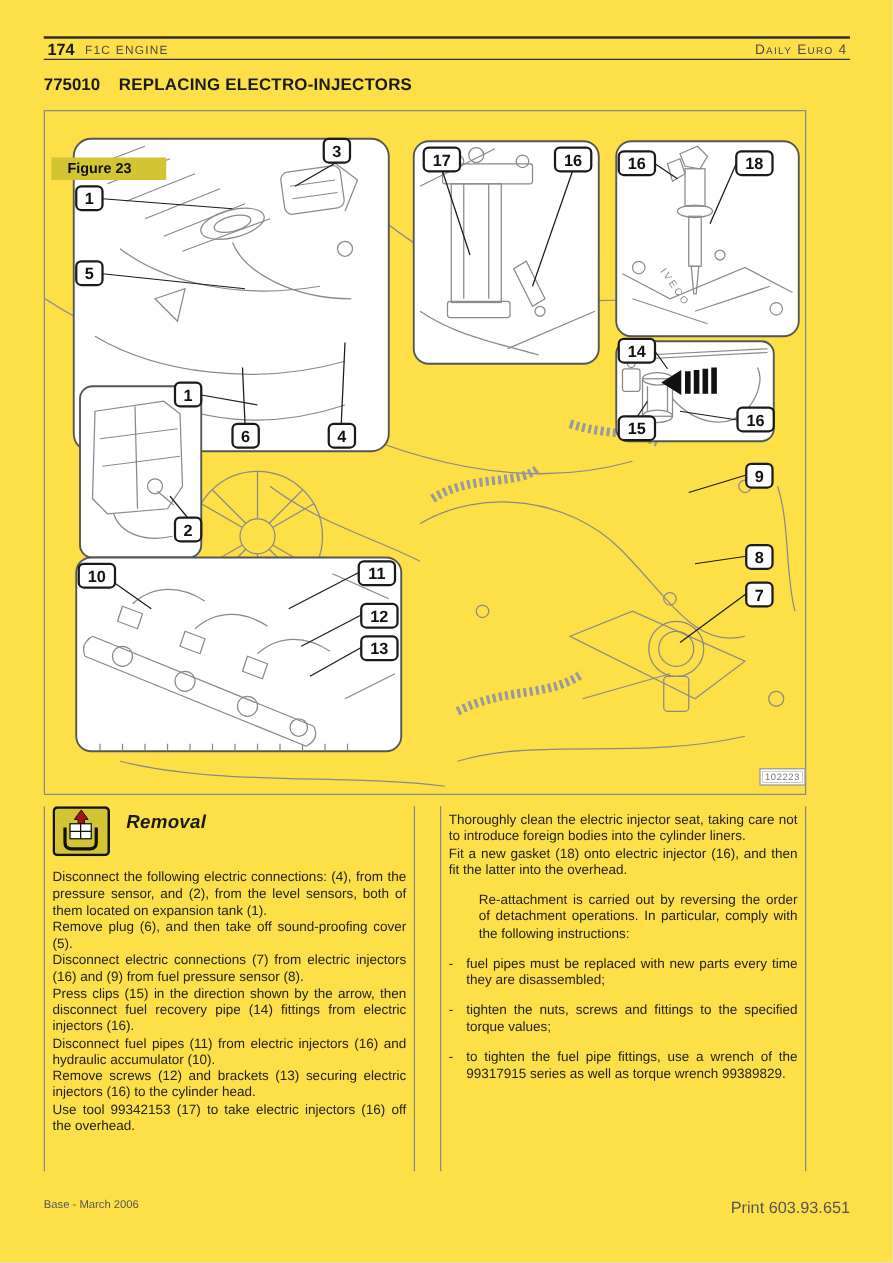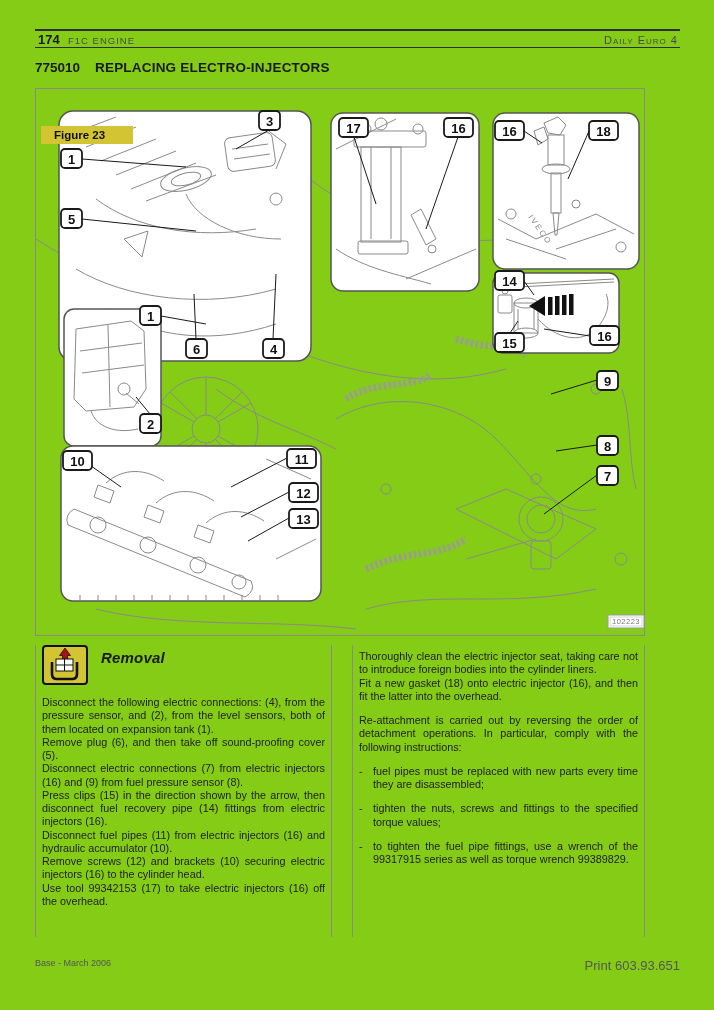--- a/index.html
+++ b/index.html
@@ -1,18 +1,18 @@
 <!DOCTYPE html>
 <html><head>
 <meta charset="utf-8">
 <style>
   * { margin:0; padding:0; box-sizing:border-box; }
   html,body { background:#e8e8e8; }
   .page {
-    position:relative; width:714px; height:1010px; background:#84cc16;
+    position:relative; width:714px; height:1010px; background:#fde047;
     font-family:"Liberation Sans", sans-serif; color:#1a1a1a; overflow:hidden;
     margin:0 auto;
   }
   
   .rule-top    { position:absolute; left:35px; right:34px; top:29px; height:2px; background:#2e2e2e; }
   .rule-bottom { position:absolute; left:35px; right:34px; top:47px; height:1px; background:#2e2e2e; }
   .hdr-num  { position:absolute; left:38px; top:32px; font-size:13px; font-weight:bold; }
   .hdr-sec  { position:absolute; left:68px; top:35px; font-size:9.5px; letter-spacing:1px; color:#4a4a4a; }
   .hdr-ed   { position:absolute; right:36px; top:34px; font-size:11px; font-variant:small-caps; letter-spacing:1px; color:#4a4a4a; }
   
@@ -35,21 +35,21 @@
   .vrule { position:absolute; top:0; bottom:0; width:1px; background:#8a8a8a; }
   .vr-a { left:0; } .vr-b { left:296px; } .vr-c { left:317px; } .vr-d { left:609px; }
   .col { position:absolute; top:0; }
   .col-removal   { left:7px;  width:283px; }
   .col-refitting { left:324px; width:279px; }
   .sec-head { display:flex; align-items:flex-start; gap:13px; height:46px;font-style:italic; }
   .sec-head h2 { font-size:15px; font-weight:bold; padding-top:4px; letter-spacing:0.2px; }
   .sec-icon { flex:none; }
   .col p { font-size:10.8px; line-height:1.23; color:#222; text-align:justify; }
   .col .body { margin-top:5px; }
-  .gap-top { margin-top:11px; }
+  .gap-top { margin-top:11px;margin-left:24px; }
   .bullet { display:flex; margin-top:11px; }
   .bullet .dash { flex:none; width:8px; font-size:10.8px; line-height:1.23; color:#222; }
   .bullet .btxt { flex:1; padding-left:6px; }
   
   .ftr-left  { position:absolute; left:35px;  top:958px; font-size:9px; color:#555; }
   .ftr-right { position:absolute; right:34px; top:958px; font-size:13px; color:#555; }
 </style>
 </head>
 <body>
 
@@ -342,21 +342,21 @@
           <path d="M10 17 L10 29 Q10 34 15 34 L30 34 Q35 34 35 29 L35 17" fill="none" stroke="#111" stroke-width="2.6"></path>
         </svg>
         <h2>Removal</h2>
       </div>
       <div class="body">
         <p>Disconnect the following electric connections: (4), from the pressure sensor, and (2), from the level sensors, both of them located on expansion tank (1).</p>
         <p>Remove plug (6), and then take off sound-proofing cover (5).</p>
         <p>Disconnect electric connections (7) from electric injectors (16) and (9) from fuel pressure sensor (8).</p>
         <p>Press clips (15) in the direction shown by the arrow, then disconnect fuel recovery pipe (14) fittings from electric injectors (16).</p>
         <p>Disconnect fuel pipes (11) from electric injectors (16) and hydraulic accumulator (10).</p>
-        <p>Remove screws (12) and brackets (10) securing electric injectors (16) to the cylinder head.</p>
+        <p>Remove screws (12) and brackets (13) securing electric injectors (16) to the cylinder head.</p>
         <p>Use tool 99342153 (17) to take electric injectors (16) off the overhead.</p>
       </div>
     </div>
 
     <div class="col col-refitting">
       <div class="body">
         <p>Thoroughly clean the electric injector seat, taking care not to introduce foreign bodies into the cylinder liners.</p>
         <p>Fit a new gasket (18) onto electric injector (16), and then fit the latter into the overhead.</p>
         <p class="gap-top">Re-attachment is carried out by reversing the order of detachment operations. In particular, comply with the following instructions:</p>
         <div class="bullet">

